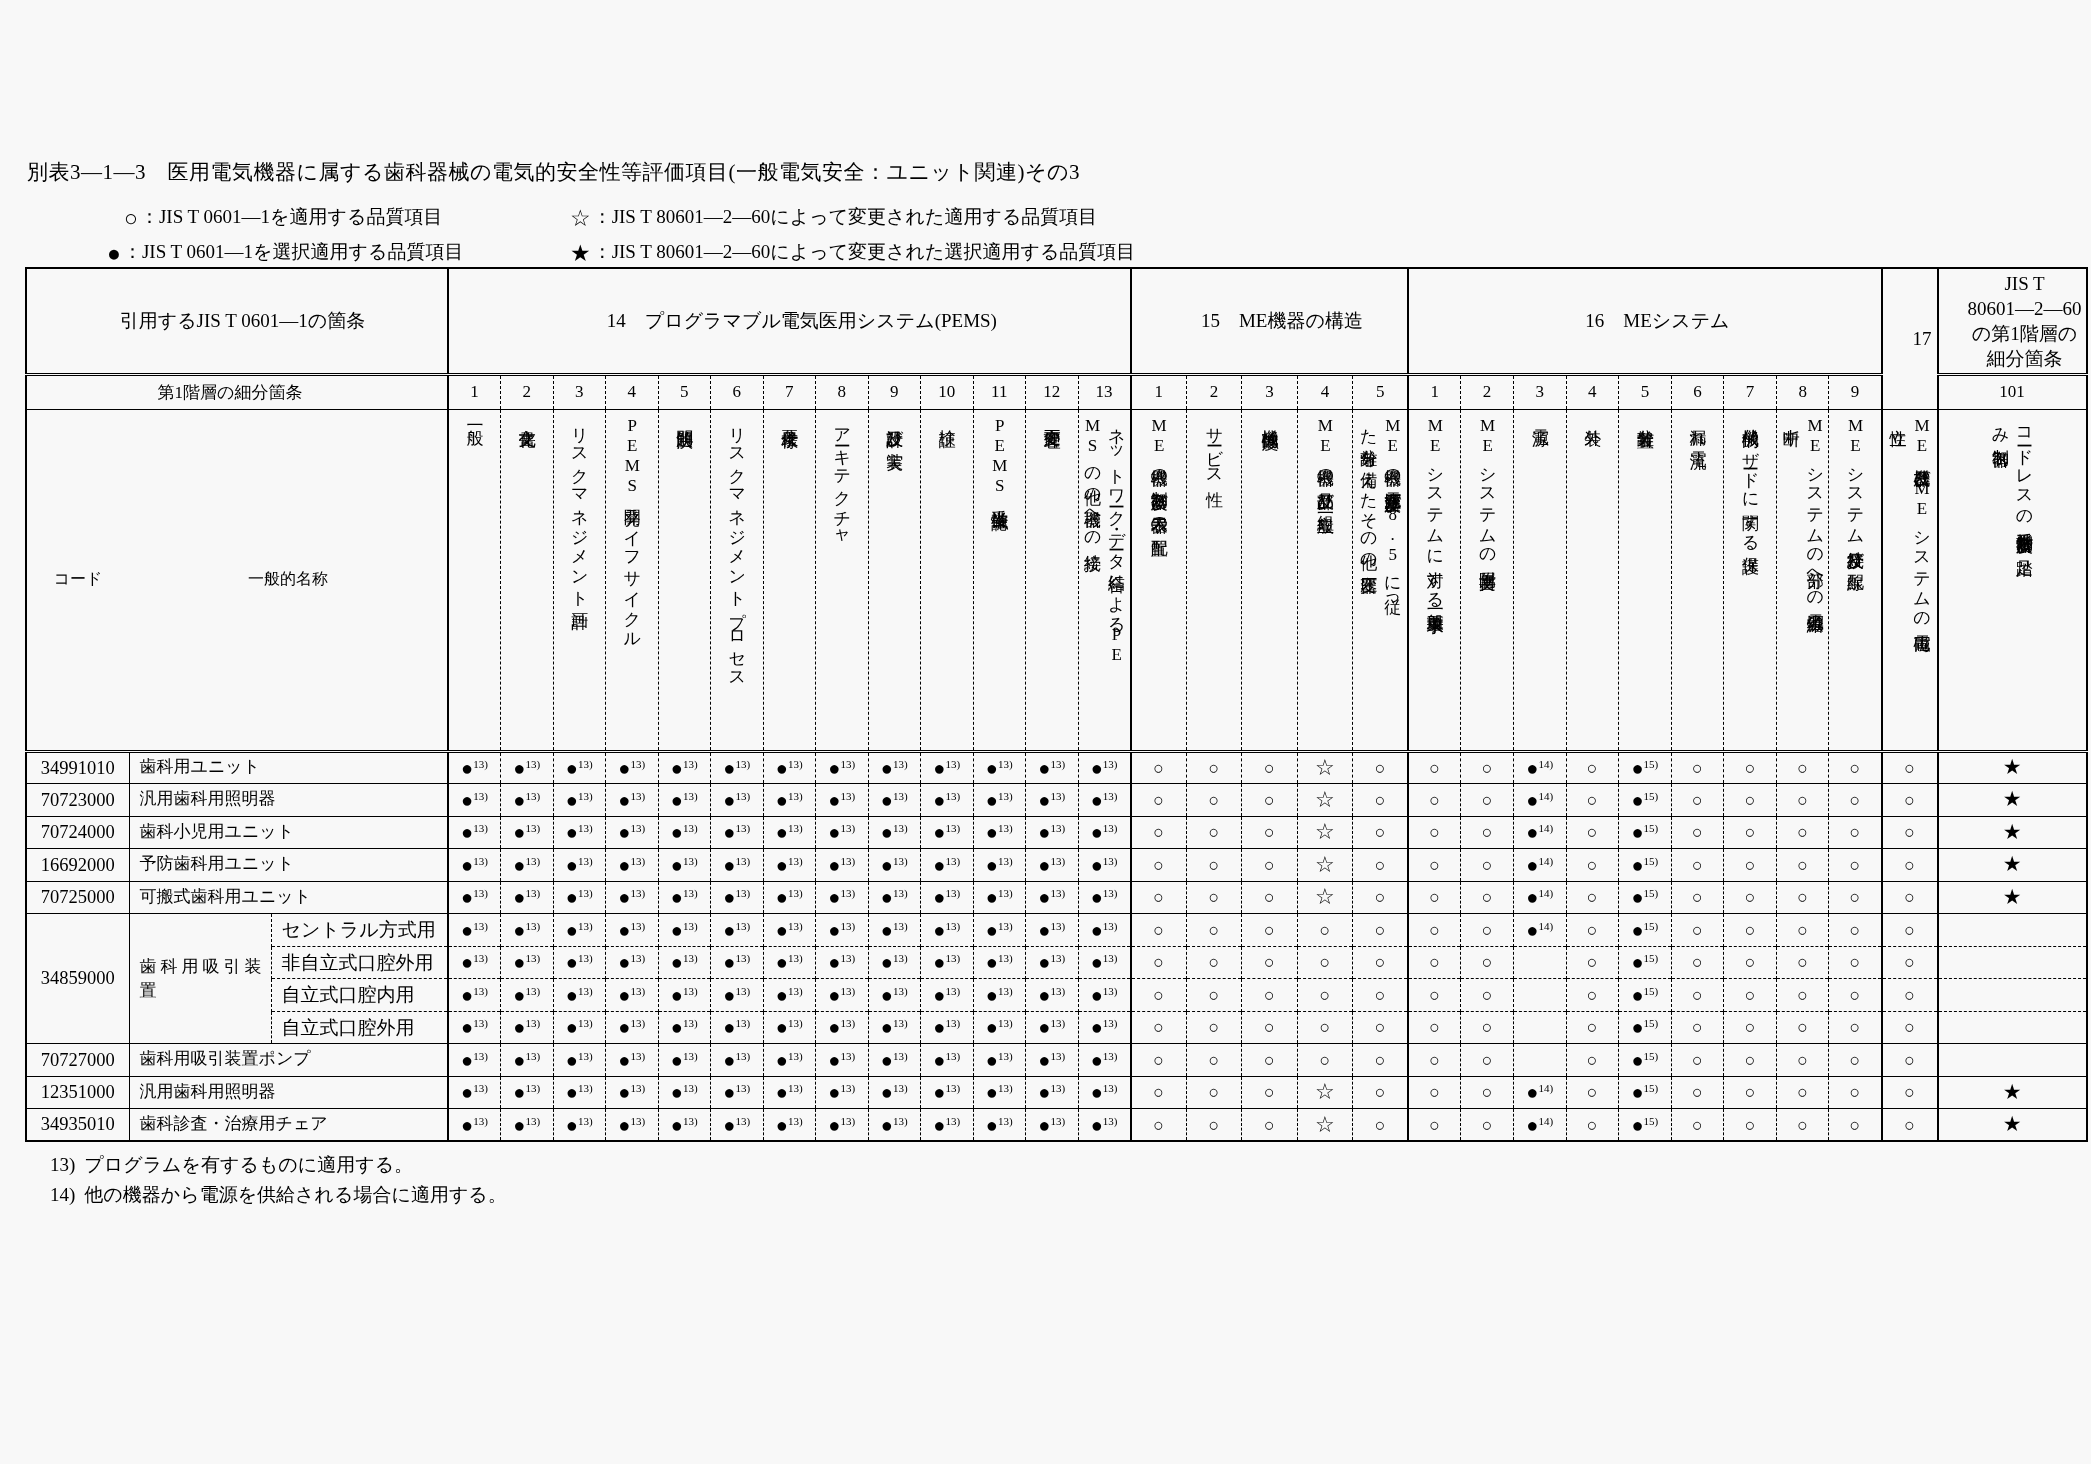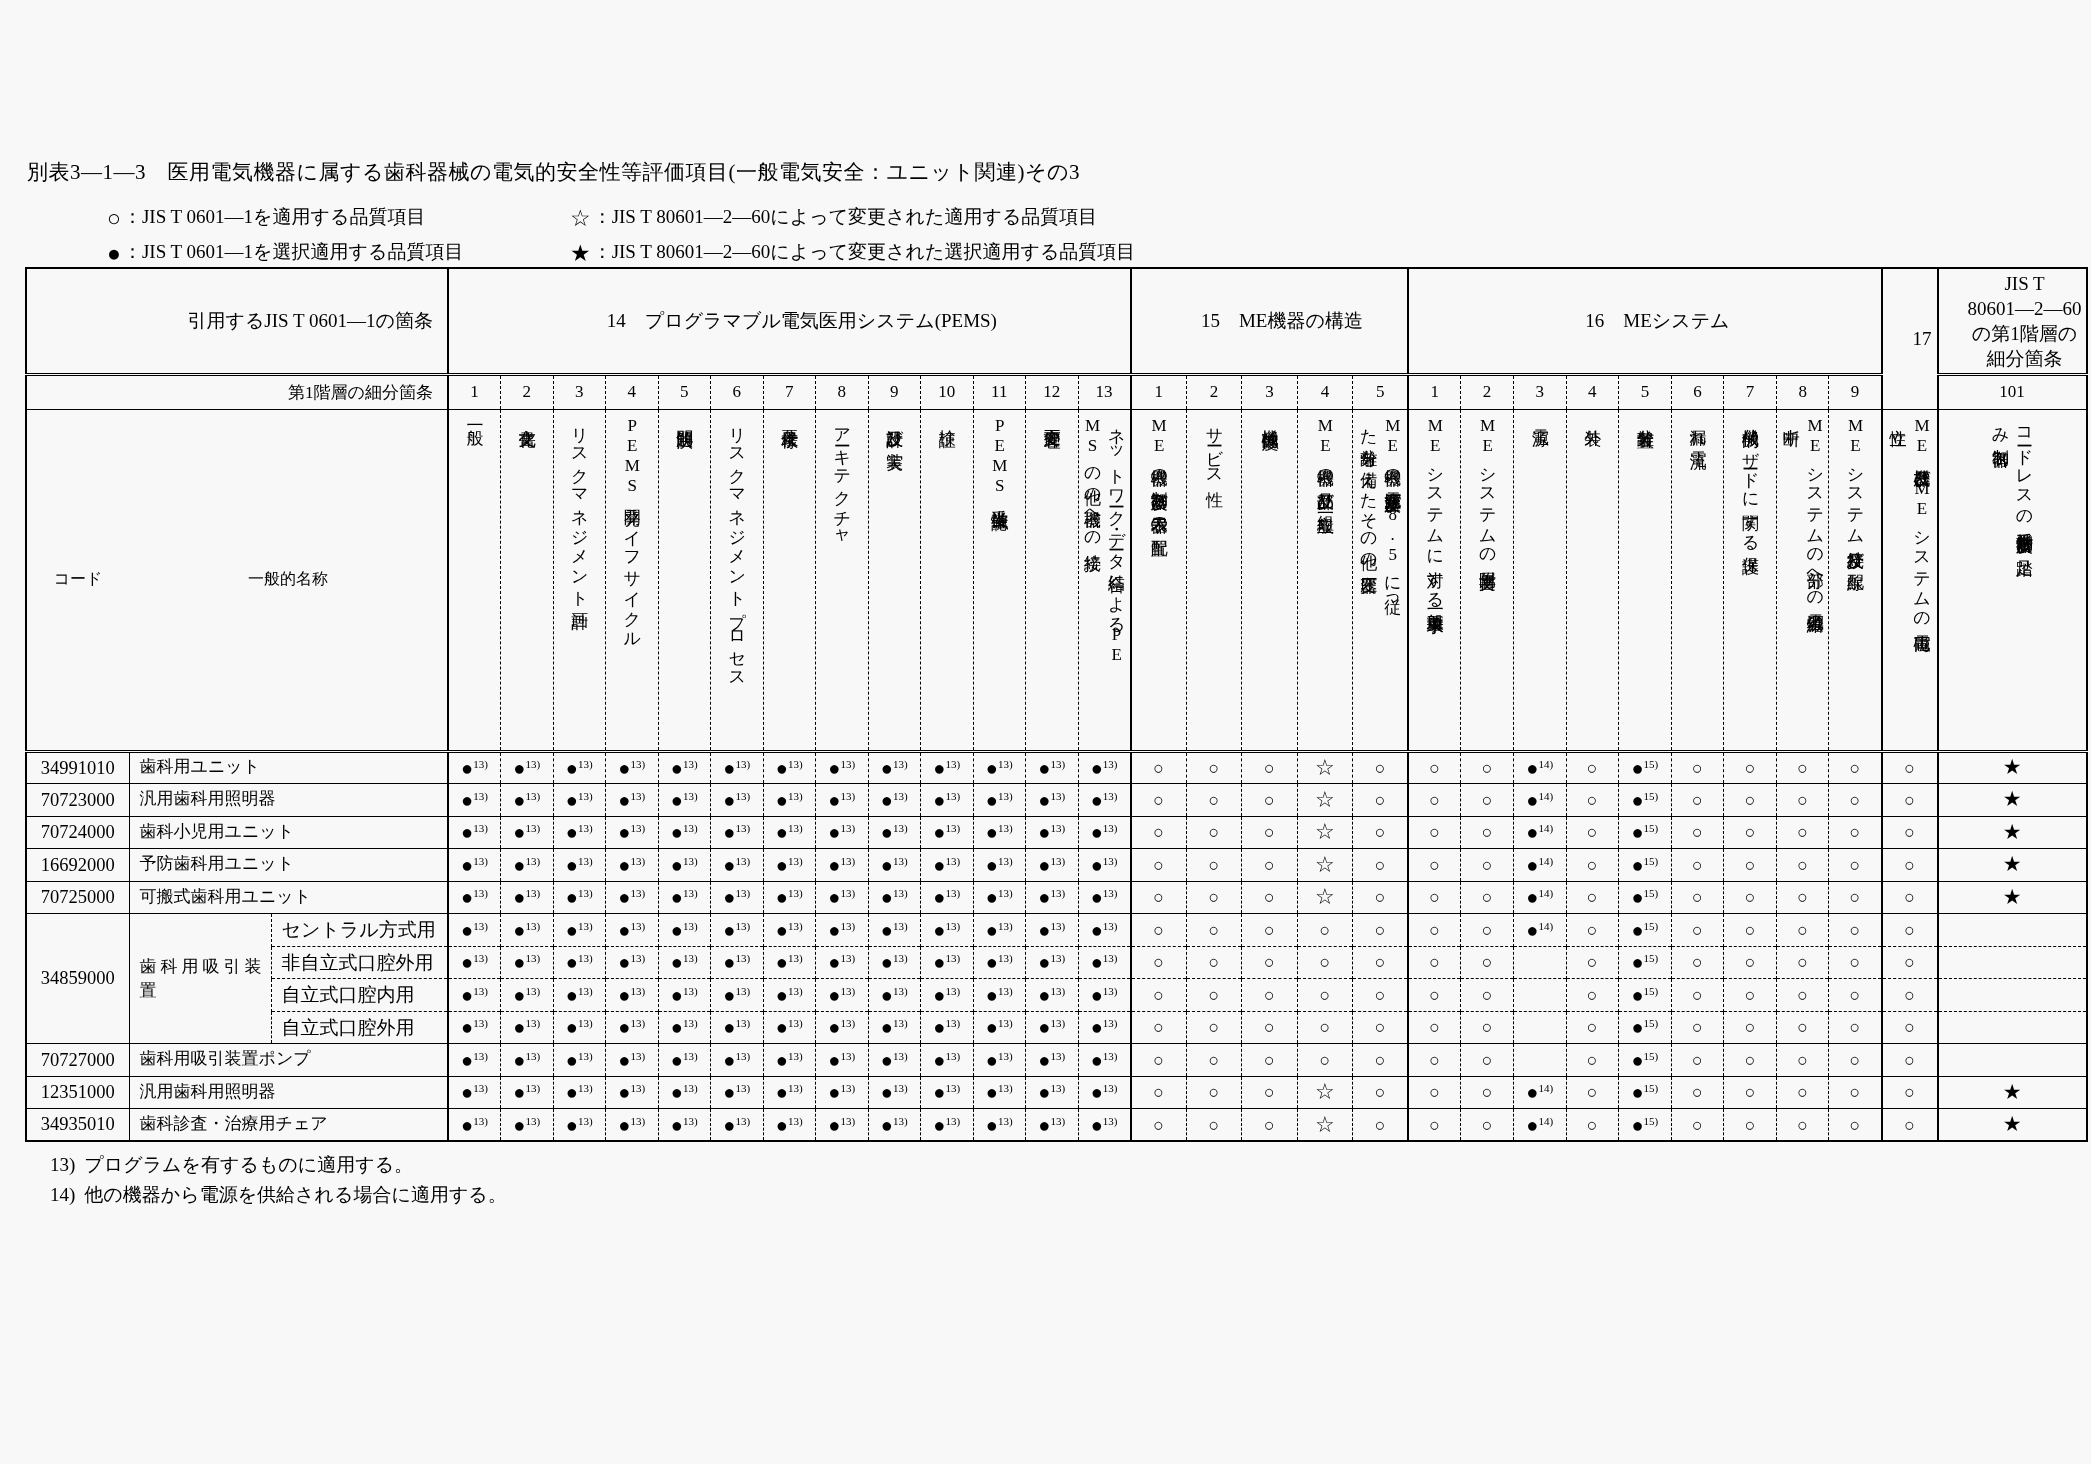--- a/index.html
+++ b/index.html
@@ -22,21 +22,21 @@
   tr.rowC { height: 342px; }
   tbody tr { height: 32.5px; }
 
   .rowA th { border-bottom: 3px double #000; font-size: 19px; white-space: pre-line; line-height: 25px; padding-left: 25px; }
   .rowA th.tall { border-bottom: 1px solid #000; }
   .rowB th { border-bottom: 1px solid #000; font-size: 17px; }
   .rowC th { border-bottom: 3px double #000; vertical-align: top; }
 
   th.ss, td.ss { border-left: 2px solid #000; }
   th.dd, td.dd { border-left: 1px dashed #000; }
-  .cornerA, .cornerB { text-align: right; padding-right: 14px; }
+  .cornerA, .cornerB { padding-right: 14px; }
 
   .vert { writing-mode: vertical-rl; text-orientation: upright; white-space: pre-line;
     font-size: 17px; letter-spacing: 1px; line-height: 24px; height: 330px;
     margin: 6px auto 0; text-align: left; }
 
   tbody td { border-top: 1px solid #000; line-height: 1; }
   tbody tr.dashed td { border-top: 1px dashed #000; }
   td.code { font-size: 18.5px; }
   td.name { text-align: left; padding-left: 10px; font-size: 17px; border-left: 1px solid #000; font-family: Liberation Mono, monospace; }
   td.gname { letter-spacing: 4px; line-height: 1.4; padding-top: 2px; margin-left: 36px; }
@@ -52,21 +52,21 @@
   .fnote { position: absolute; font-size: 19px; white-space: nowrap; }
   .fnote .fntext { margin-left: 9px; }
 </style>
 </head>
 <body>
 
 <div class="page">
 
   <div class="doc-title">別表3—1—3　医用電気機器に属する歯科器械の電気的安全性等評価項目(一般電気安全：ユニット関連)その3</div>
 
-  <div class="leg" style="left:107px; top:204px">
+  <div class="leg" style="left:124px; top:204px">
     <span class="lsym">○</span><span>：JIS T 0601—1を適用する品質項目</span>
   </div>
   <div class="leg" style="left:570px; top:204px">
     <span class="lsym">☆</span><span>：JIS T 80601—2—60によって変更された適用する品質項目</span>
   </div>
   <div class="leg" style="left:107px; top:239px">
     <span class="lsym">●</span><span>：JIS T 0601—1を選択適用する品質項目</span>
   </div>
   <div class="leg" style="left:570px; top:239px">
     <span class="lsym">★</span><span>：JIS T 80601—2—60によって変更された選択適用する品質項目</span>

